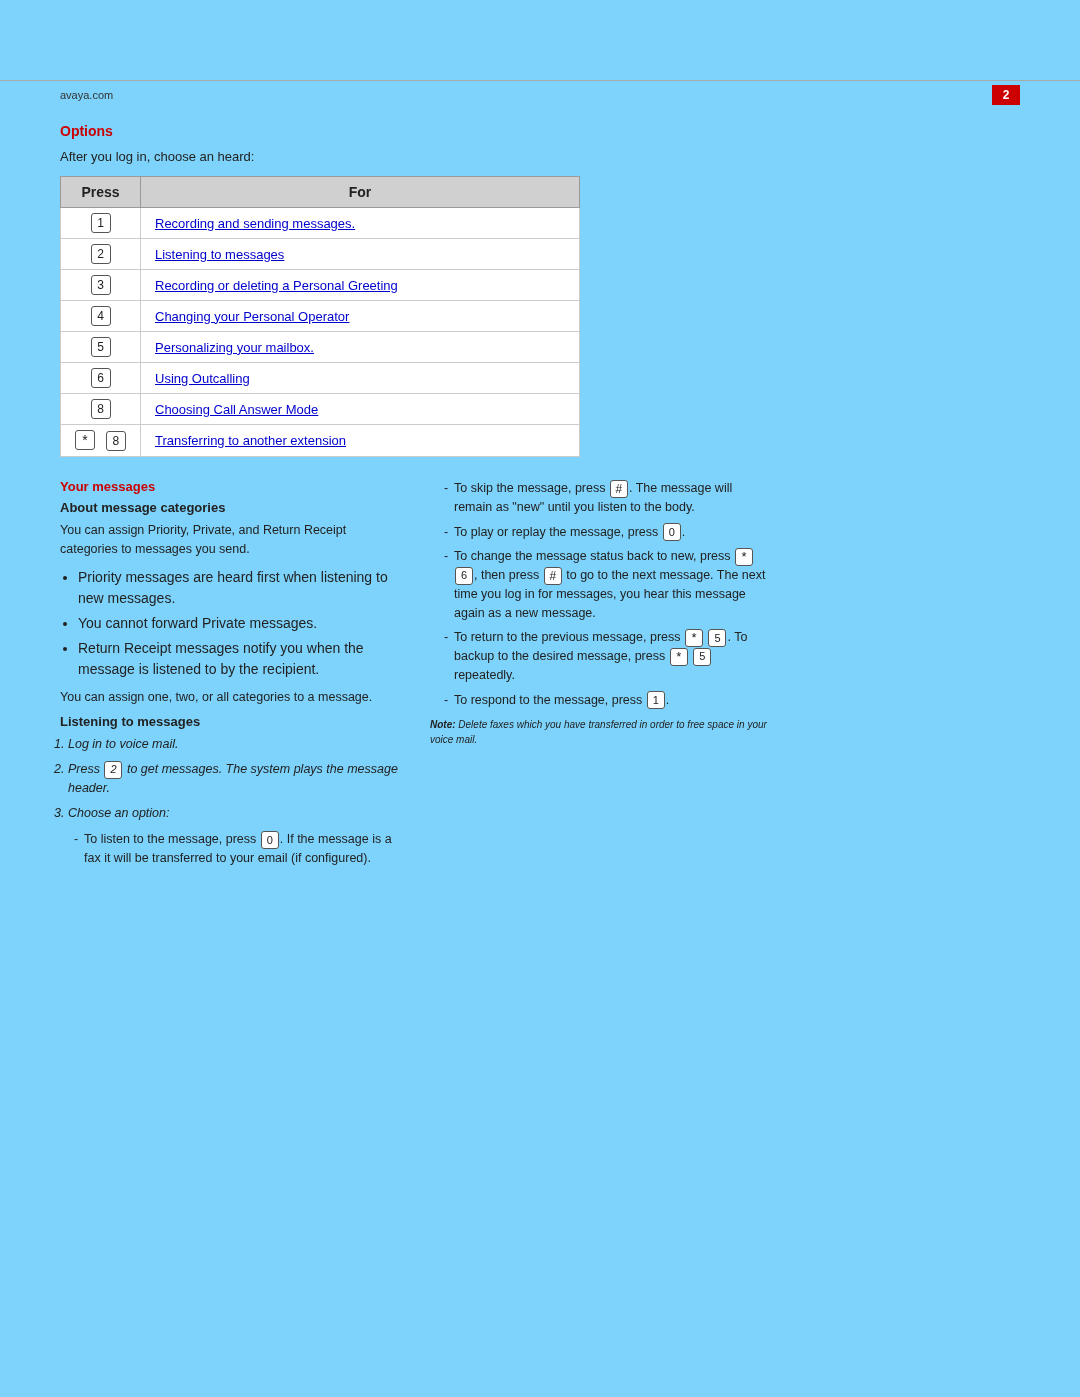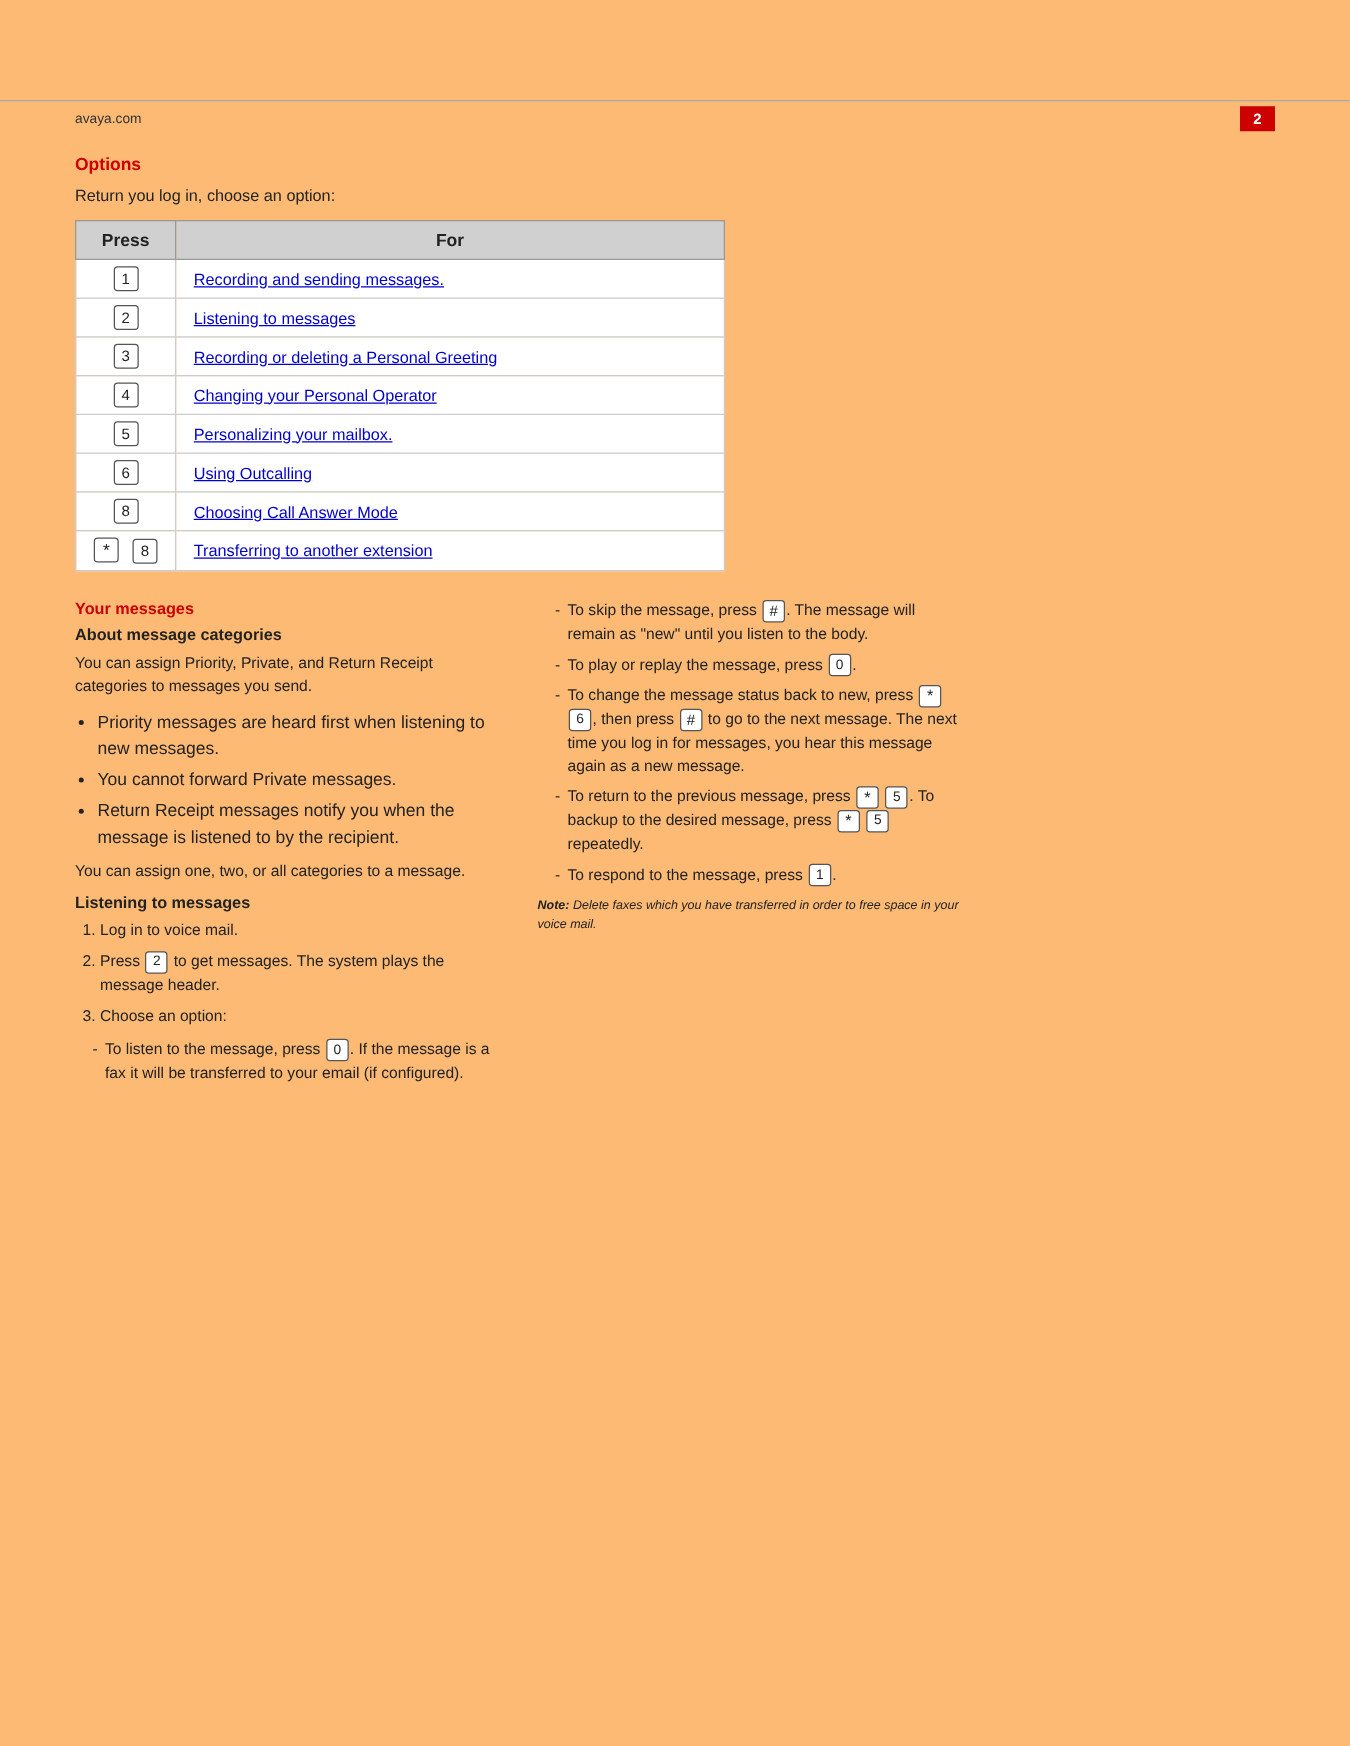--- a/index.html
+++ b/index.html
@@ -7,21 +7,21 @@
       width: 1080px;
       min-height: 1397px;
       background: #fff;
       font-family: Arial, Helvetica, sans-serif;
       font-size: 13px;
       color: #222;
     }
     .page-wrapper {
       width: 1080px;
       min-height: 1397px;
-      background: #fdba74;
+      background: #7dd3fc;
       display: flex;
       flex-direction: column;
     }
     .header-line {
       width: 100%;
       border-top: 1px solid #aaa;
       margin-top: 80px;
     }
     .header-row {
       display: flex;
@@ -148,22 +148,23 @@
       margin-bottom: 8px;
     }
     .bullet-list li {
       font-size: 14px;
       line-height: 1.5;
       color: #222;
       margin-bottom: 4px;
       list-style-type: disc;
     }
     .numbered-list {
-      margin-left: 20px;
+      margin-left: 8px;
       margin-bottom: 8px;
+      font-style: italic;
     }
     .numbered-list li {
       font-size: 12.5px;
       line-height: 1.5;
       color: #222;
       margin-bottom: 6px;
     }
     .dash-list {
       margin-left: 14px;
       margin-bottom: 8px;
@@ -216,21 +217,21 @@
 <div class="page-wrapper">
   <div class="header-line"></div>
   <div class="header-row">
     <span class="avaya-url">avaya.com</span>
     <div class="page-number-box">2</div>
   </div>
 
   <div class="content-area">
 
     <div class="section-title">Options</div>
-    <div class="intro-text">Return you log in, choose an option:</div>
+    <div class="intro-text">After you log in, choose an heard:</div>
 
     <table class="options-table">
       <thead>
         <tr>
           <th>Press</th>
           <th>For</th>
         </tr>
       </thead>
       <tbody>
         <tr>

